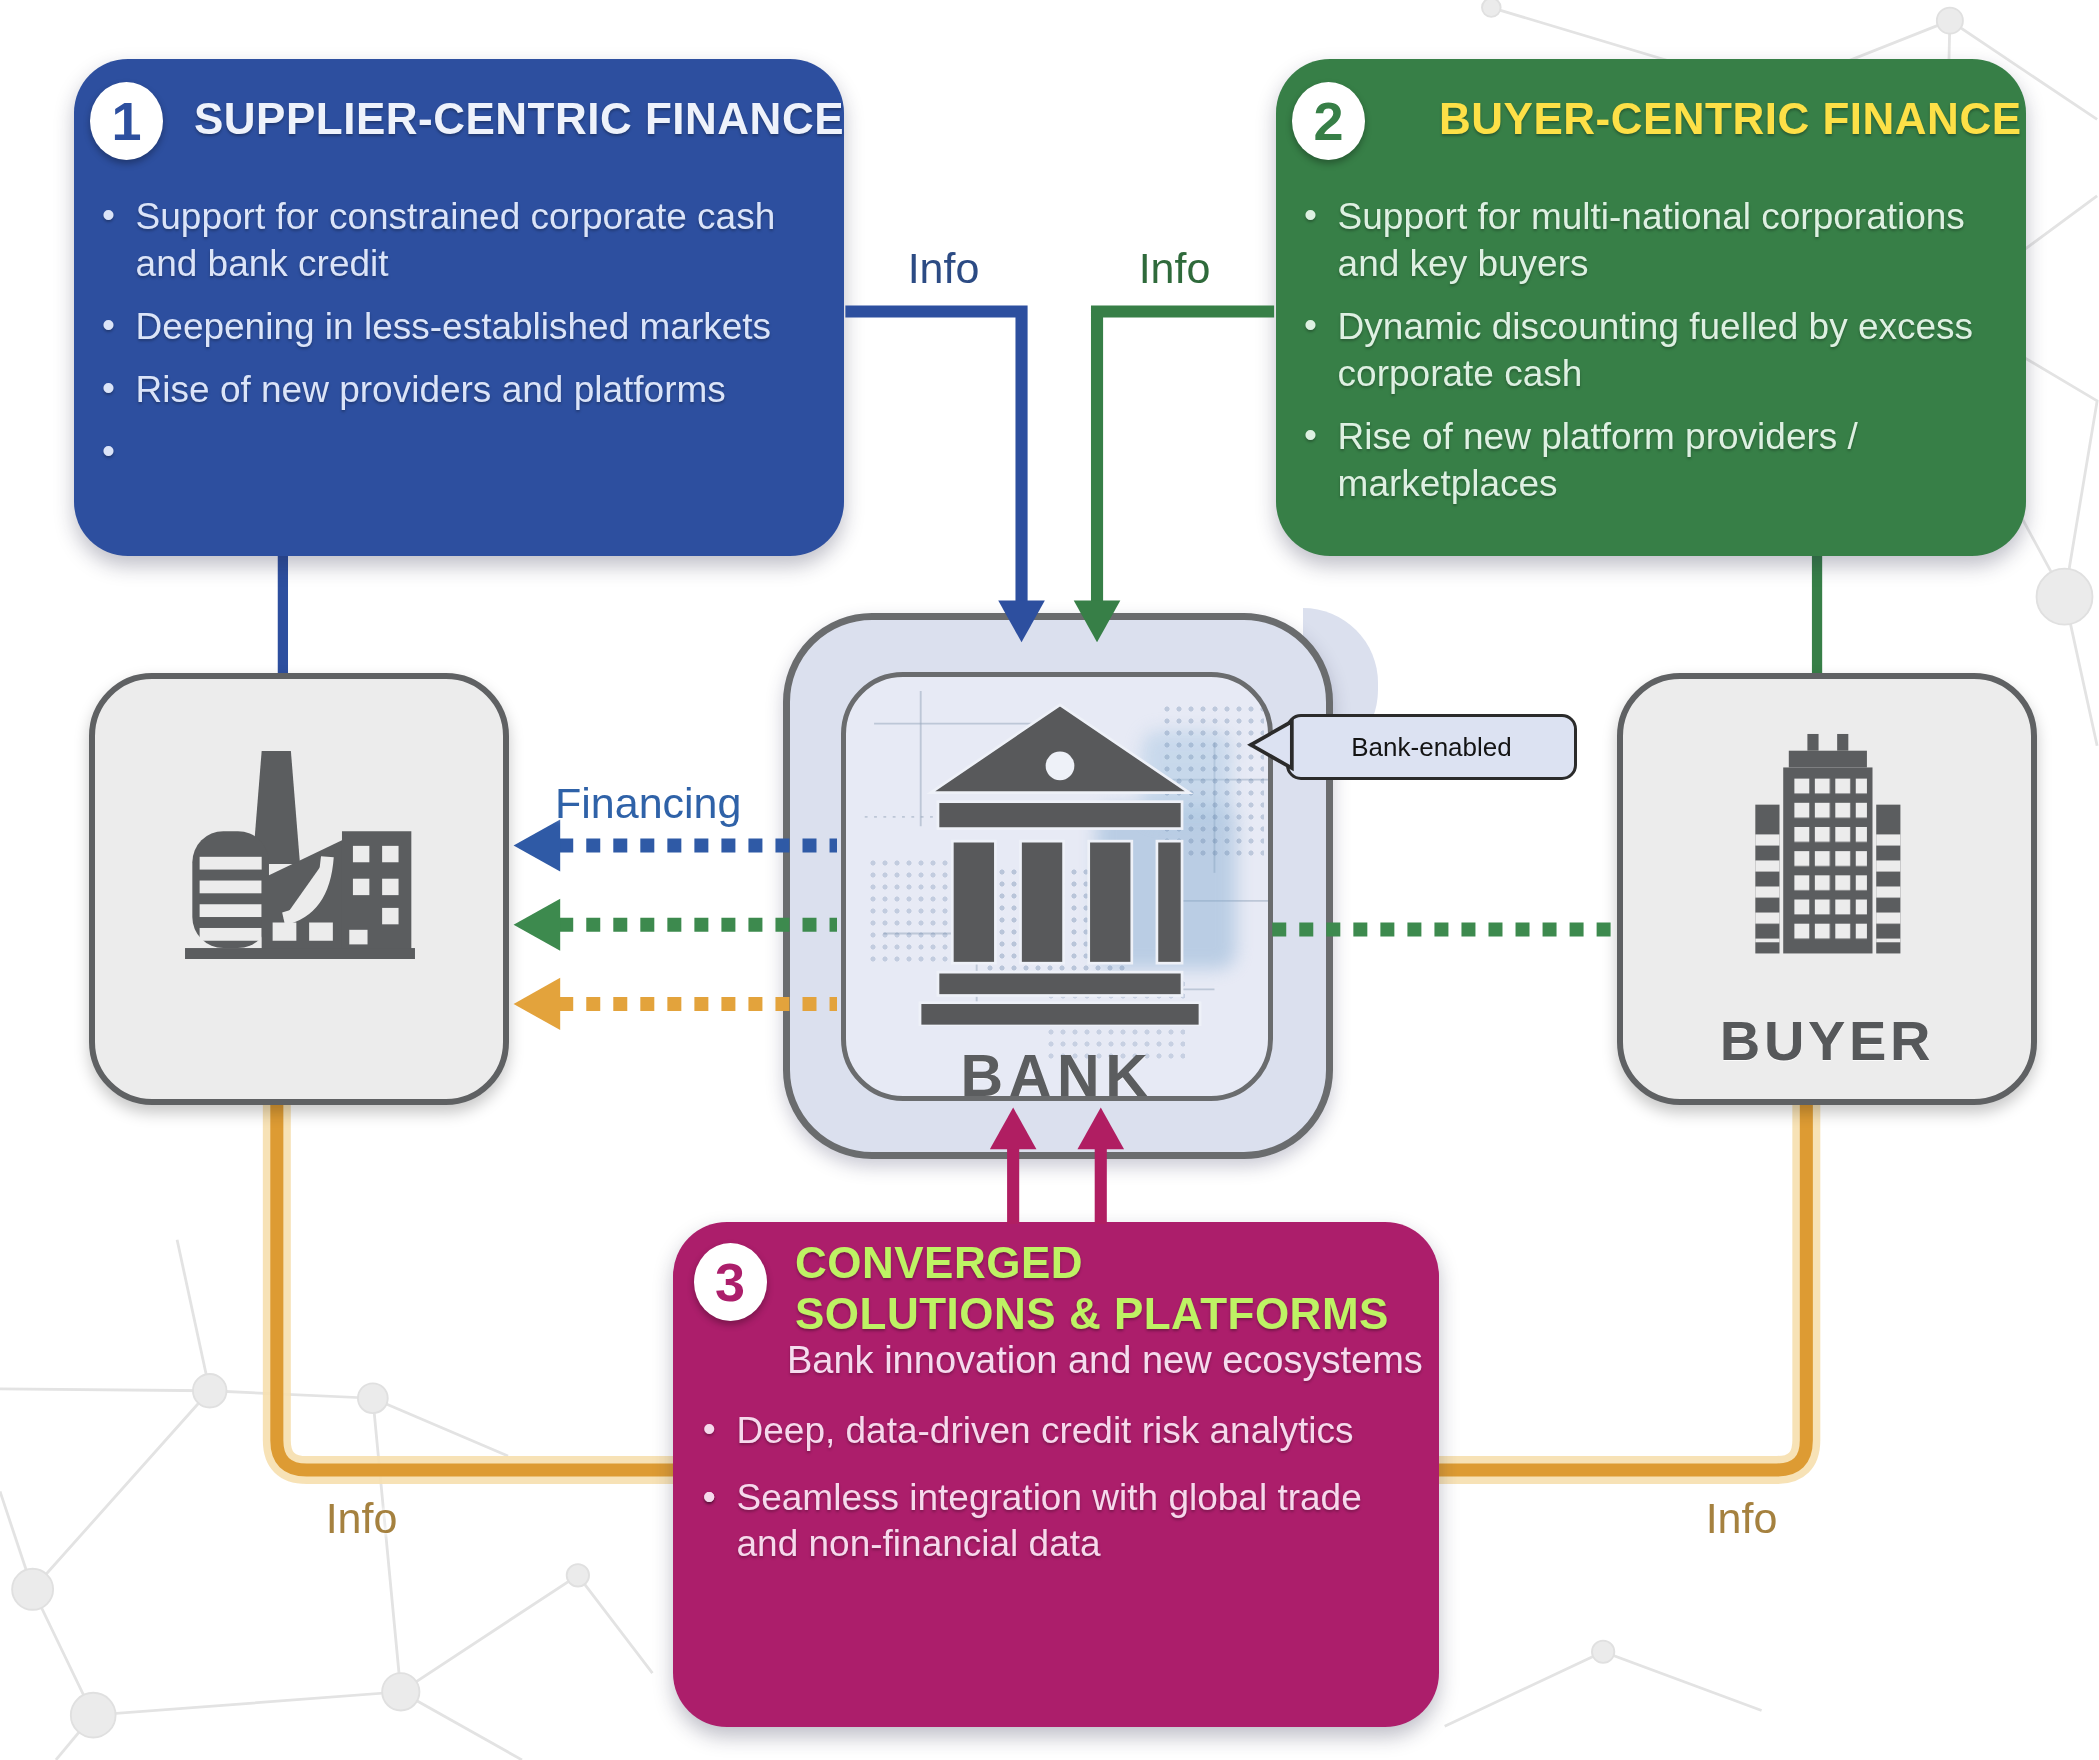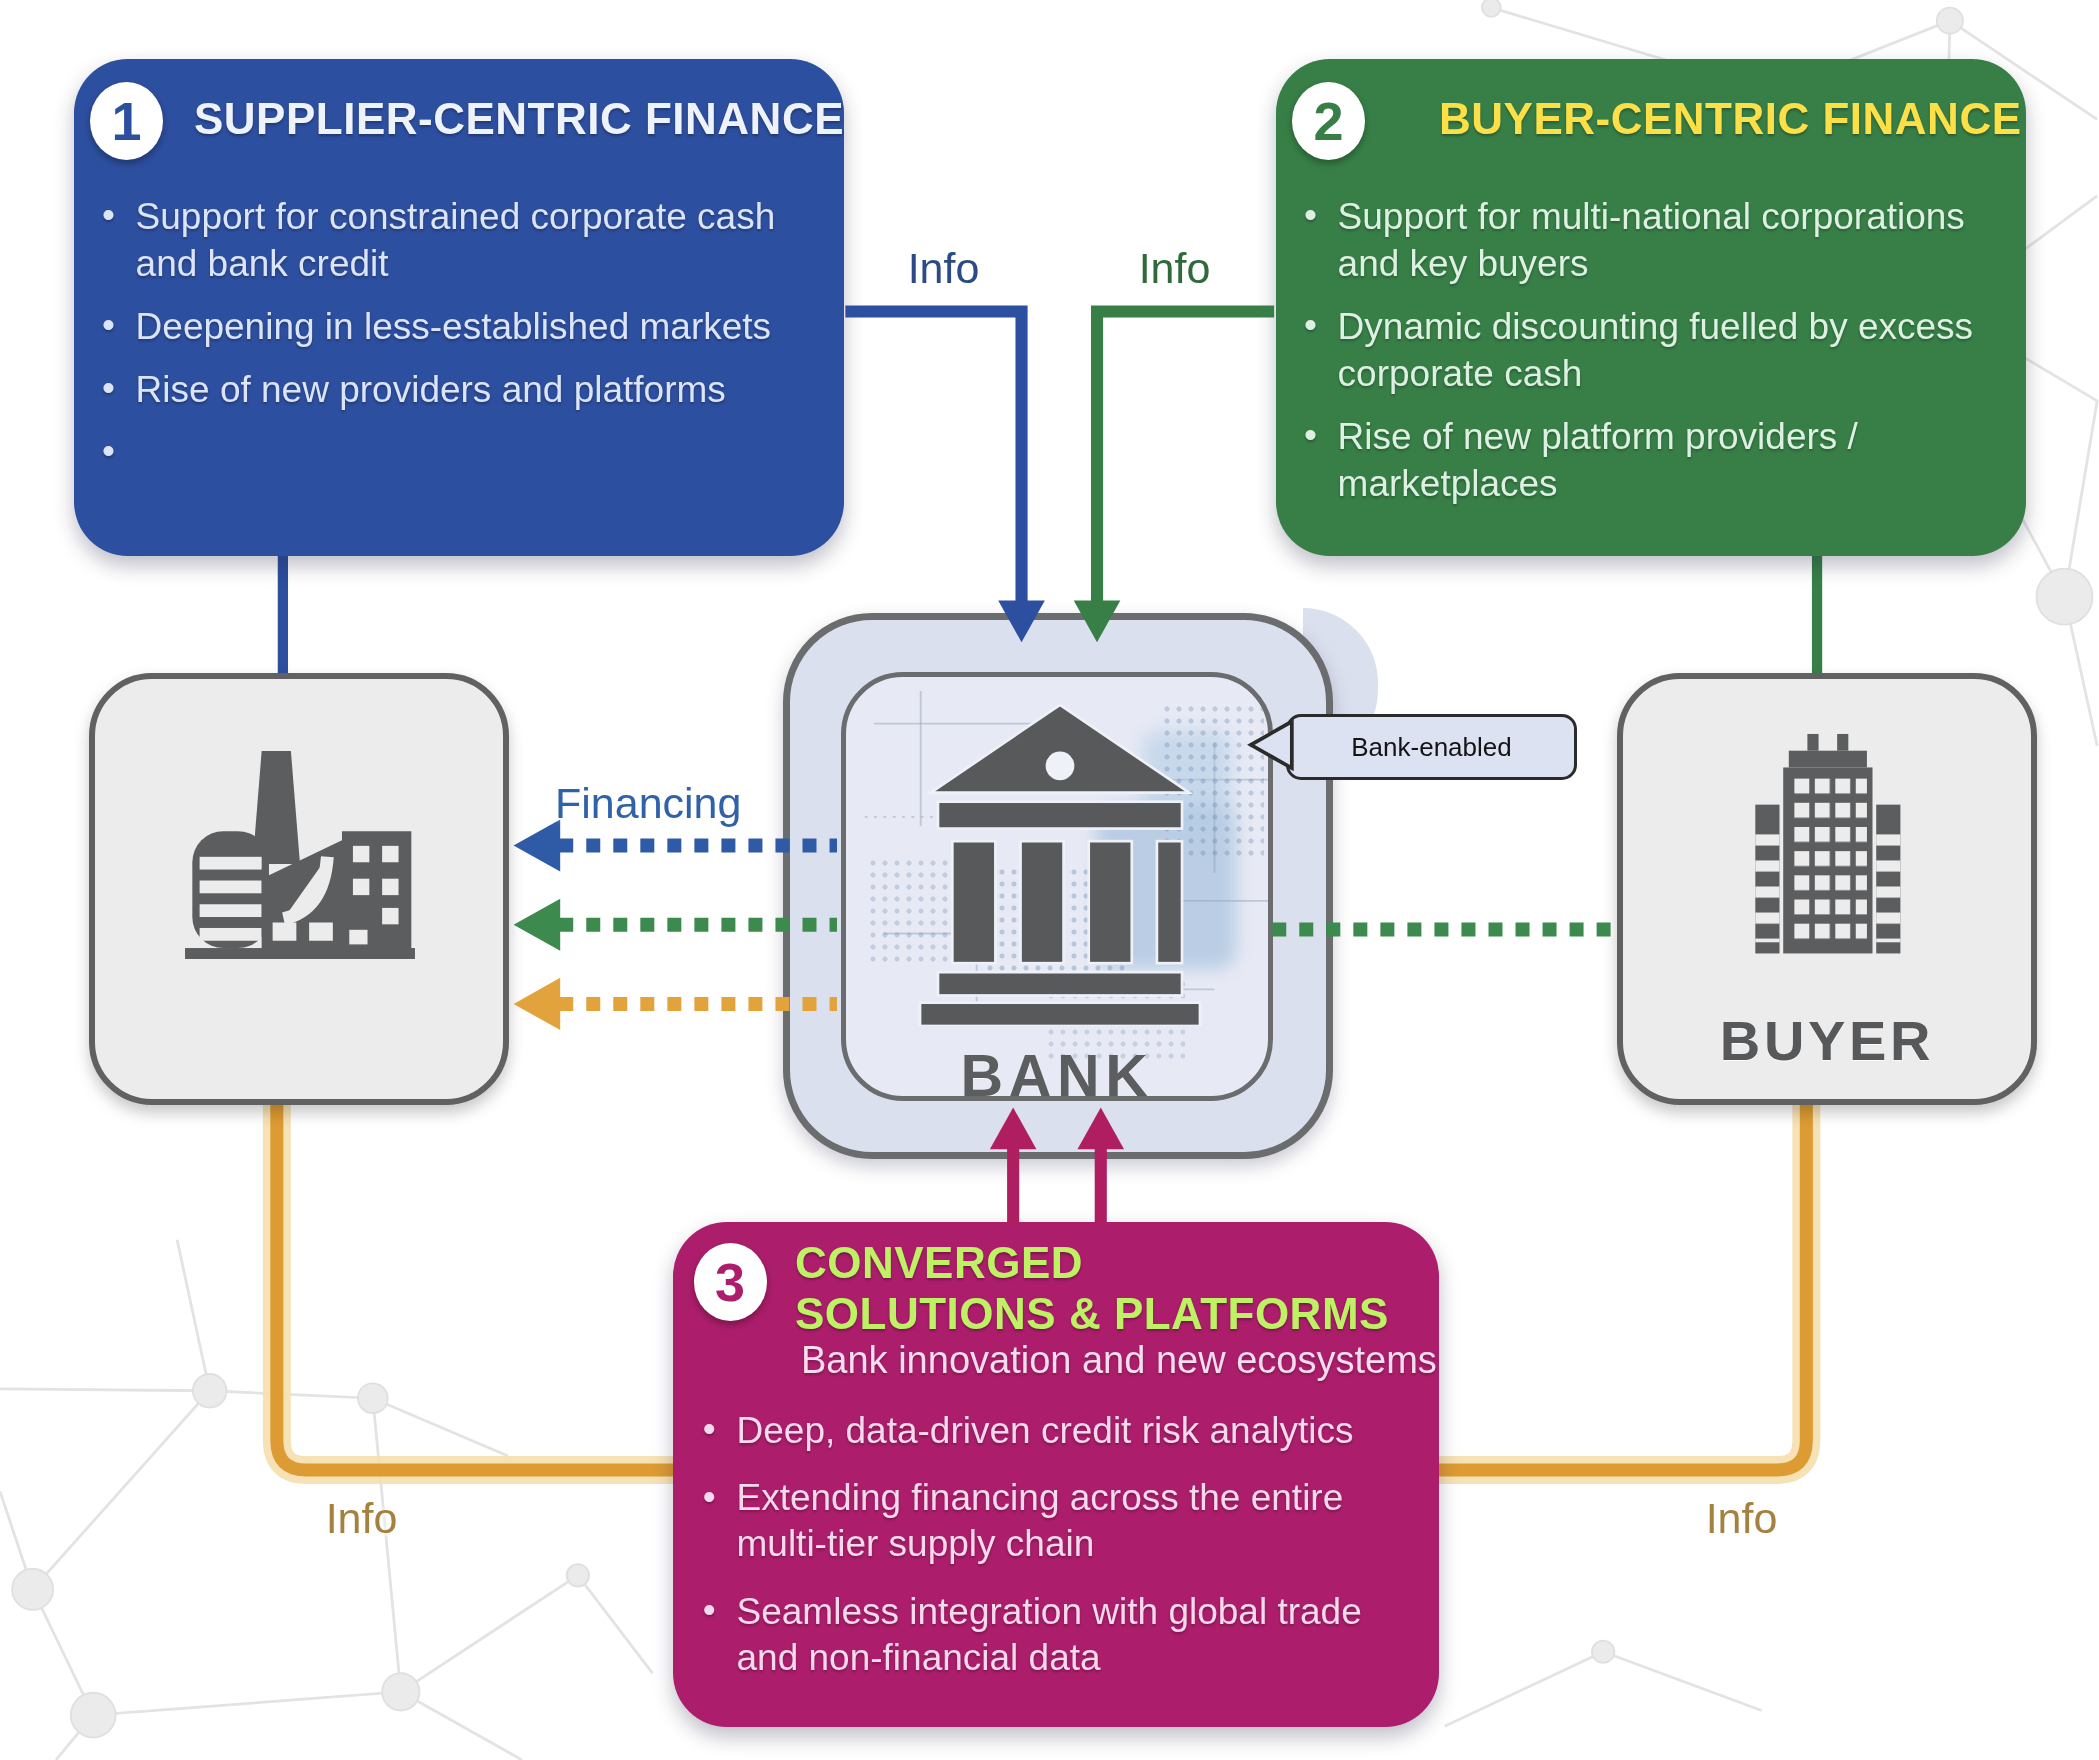--- a/index.html
+++ b/index.html
@@ -18,21 +18,21 @@
              font-size:54px;font-weight:bold;box-shadow:0 3.7px 7.5px rgba(0,0,0,.3);}
   .numcircle.n1{left:16px;top:23px;color:var(--supplier-blue);}
   .numcircle.n2{left:16px;top:23px;color:var(--buyer-green);}
   .numcircle.n3{left:20.5px;top:21.4px;color:var(--converged-magenta);}
 
   .boxtitle{position:absolute;font-weight:bold;font-size:44px;letter-spacing:0.5px;
             color:#eef2fb;text-shadow:0 1.9px 2.8px rgba(0,0,0,.3);white-space:nowrap;}
   .box-supplier .boxtitle{left:120px;top:35px;}
   .box-buyercf  .boxtitle{left:115px;top:35px;color:#fde047;margin-left:48px;}
   .box-converged .boxtitle{left:122px;top:15px;line-height:51px;color:#bef264;white-space:normal;width:597px;}
-  .subtitle{position:absolute;left:128px;top:117px;font-size:38px;color:#f5dcee;
+  .subtitle{position:absolute;left:114px;top:117px;font-size:38px;color:#f5dcee;
             text-shadow:0 1.9px 2.8px rgba(0,0,0,.25);white-space:nowrap;}
 
   .bullets{position:absolute;}
   .box-supplier .bullets{left:18.6px;top:134px;width:710px;}
   .box-buyercf  .bullets{left:18.6px;top:134px;width:697px;}
   .box-converged .bullets{left:20.5px;top:186px;width:682px;}
   .bullet{position:relative;padding-left:43px;font-size:37px;line-height:47px;margin-bottom:16px;
           text-shadow:0 1.9px 2.8px rgba(0,0,0,.28);}
   .box-supplier .bullet{color:#dbe4f8;}
   .box-buyercf  .bullet{color:#def0e2;}
@@ -256,21 +256,21 @@
 
   <div class="infobox box-converged">
     <div class="numcircle n3">3</div>
     <div class="boxtitle">
       <span>CONVERGED</span><br>
       <span>SOLUTIONS &amp; PLATFORMS</span>
     </div>
     <div class="subtitle">Bank innovation and new ecosystems</div>
     <div class="bullets">
       <div class="bullet"><span class="dot">•</span><span>Deep, data-driven credit risk analytics</span></div>
-      <div class="bullet"><span class="dot">•</span><span>Extending financing across the entire multi-tier supply chain</span></div>
+      <div class="bullet"><span class="dot">•</span></div>
       <div class="bullet"><span class="dot">•</span><span>Seamless integration with global trade and non-financial data</span></div>
     </div>
   </div>
 
   <svg class="layer" width="2099" height="1760" viewBox="0 0 2252 1888">
     <g>
       <path class="st-blue" d="M907 334 H1096 V645" fill="none" stroke-width="13"></path>
       <polygon class="fl-blue" points="1096,689 1071,644 1121,644"></polygon>
     </g>
     <g>

